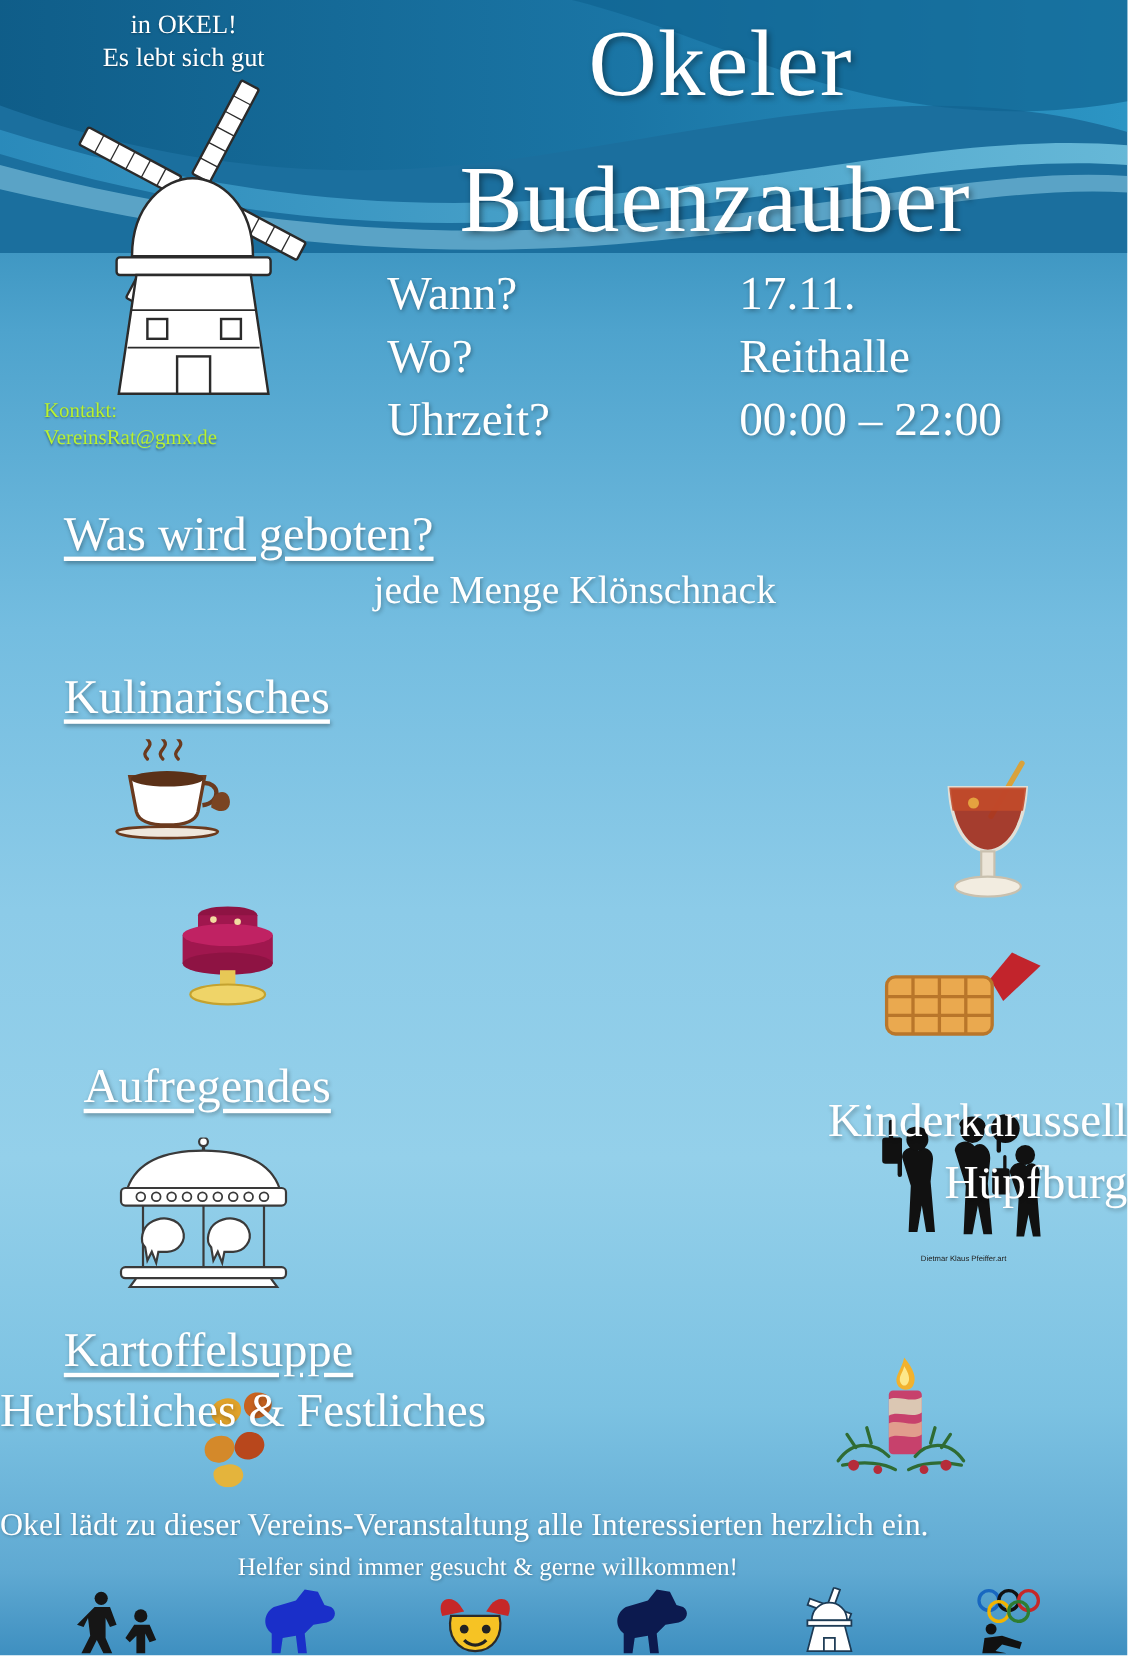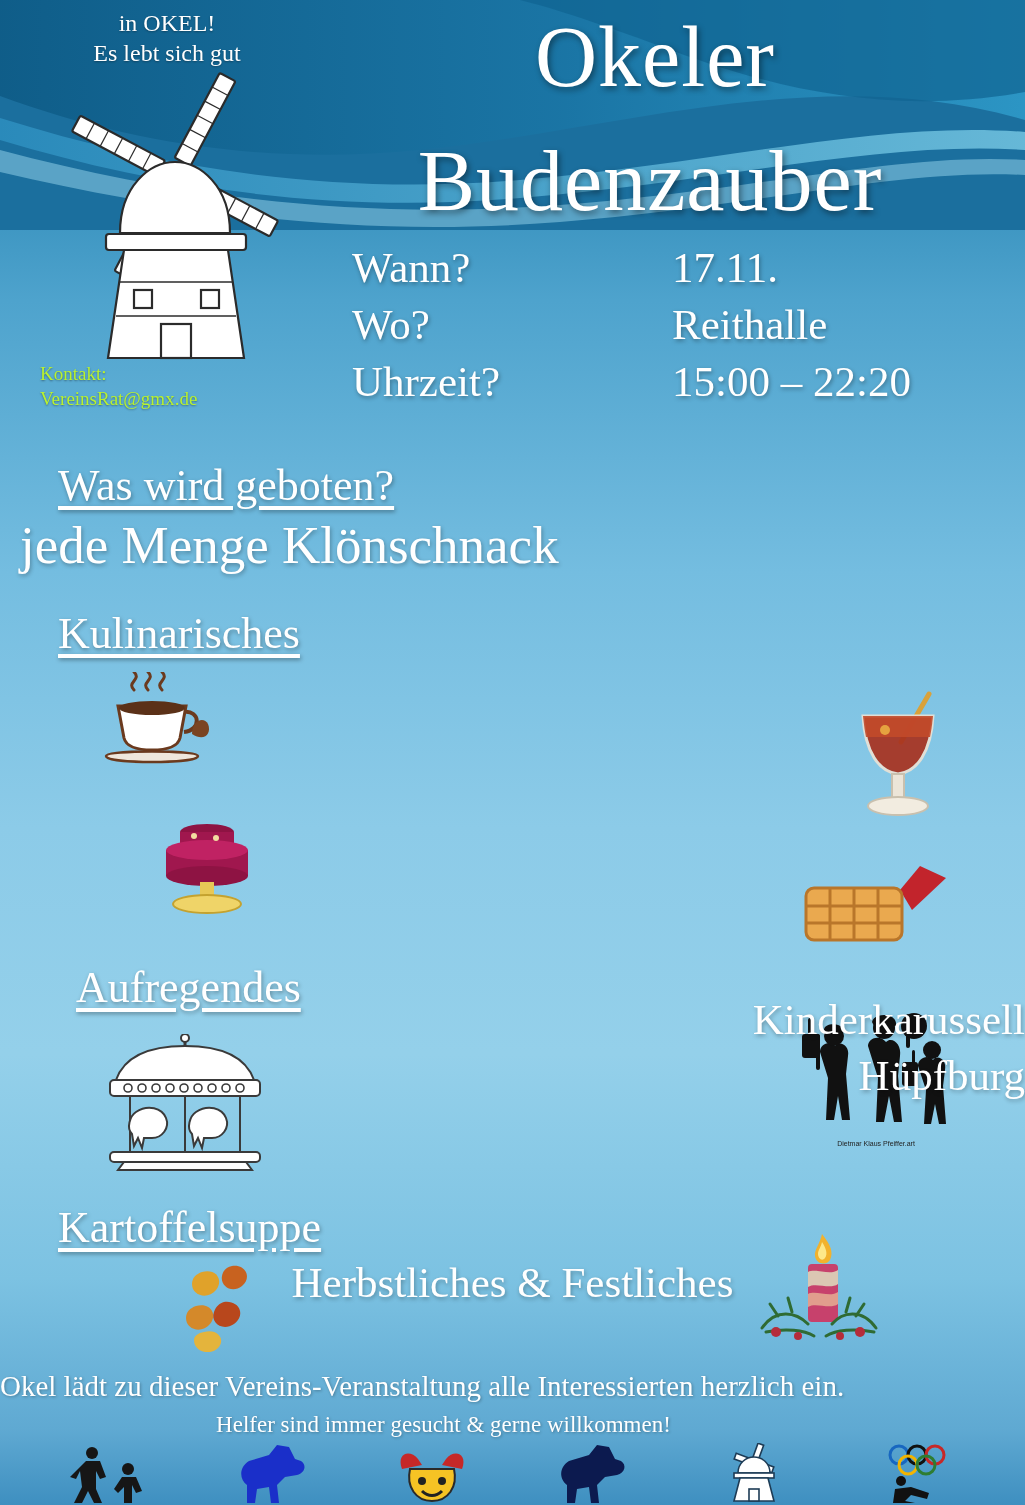--- a/index.html
+++ b/index.html
@@ -123,21 +123,21 @@
   .line {
     position: absolute;
     z-index: 6;
     text-shadow: 1px 2px 4px rgba(0,0,0,.3);
     white-space: nowrap;
   }
 
   #h-geboten { top: 460px; left: 58px; }
   #l-kloen {
     top: 515px; left: 0; width: 1025px;
-    font-size: 53px; padding-left: 20px;
+    text-align: center; font-size: 36px; padding-left: 20px;
     box-sizing: border-box;
   }
 
   #h-kulinarisches { top: 608px; left: 58px; }
   .menu {
     position: absolute;
     top: 662px;
     left: 0;
     width: 1025px;
     text-align: center;
@@ -154,21 +154,21 @@
     width: 1025px;
     text-align: right;
     font-size: 43px;
     line-height: 1.3;
     z-index: 6;
     text-shadow: 1px 2px 4px rgba(0,0,0,.3);
   }
   .fun .small { font-size: 27px; }
   #h-hausmacher { top: 1202px; left: 58px; }
   #l-herbst {
-    top: 1258px; left: 0; width: 1025px; text-align: center;
+    top: 1258px; left: 0; width: 1025px; 
     font-size: 43px;
   }
 
   
   .footer-1 {
     position: absolute;
     top: 1370px;
     left: 0;
     width: 1025px;
     font-size: 29px;
@@ -306,21 +306,21 @@
           <tr>
         <td class="q">Wann?</td>
         <td class="a">17.11.</td>
       </tr>
       <tr>
         <td class="q">Wo?</td>
         <td class="a">Reithalle</td>
       </tr>
       <tr>
         <td class="q">Uhrzeit?</td>
-        <td class="a">15:00 – 22:20</td>
+        <td class="a">00:00 – 22:00</td>
       </tr>
     </tbody>
       </table>
   </div>
 
   <div class="heading" id="h-geboten">Was wird geboten?</div>
   <div class="line" id="l-kloen">jede Menge Klönschnack</div>
 
   <div class="heading" id="h-kulinarisches">Kulinarisches</div>
 

